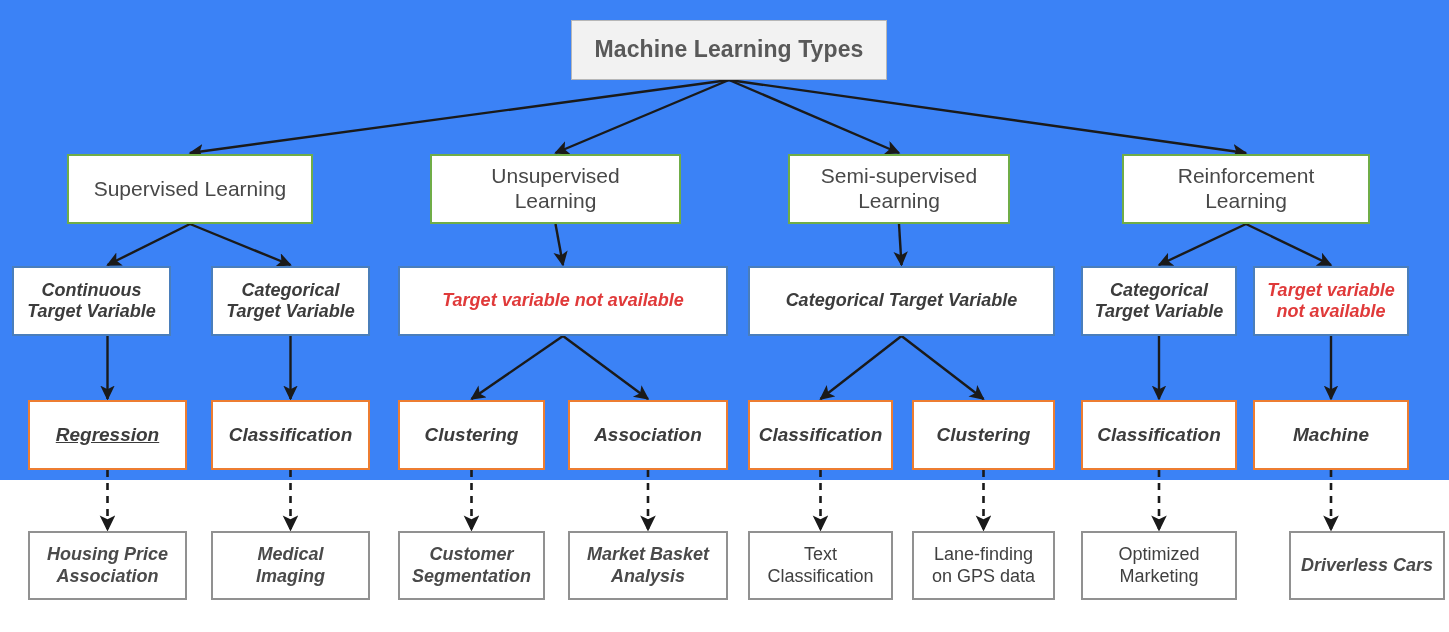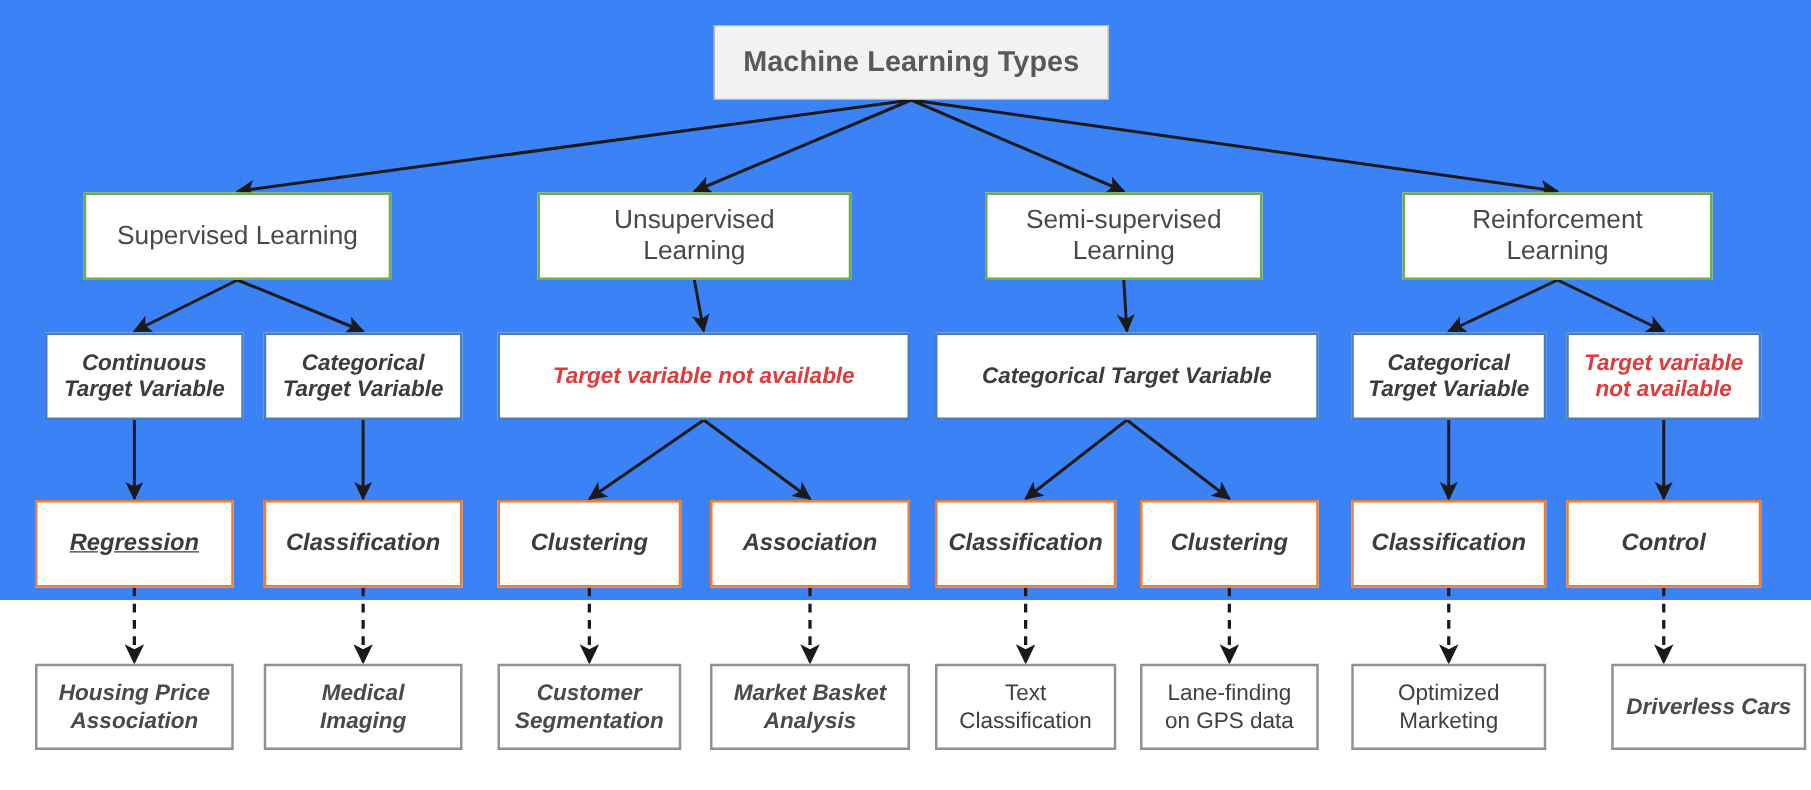--- a/index.html
+++ b/index.html
@@ -148,21 +148,21 @@
 Learning</span>
       </div>
       <div class="node level-paradigm" style="left: 788px; top: 154px; width: 222px; height: 70px;">
         <span class="label">Semi-supervised
 Learning</span>
       </div>
       <div class="node level-paradigm" style="left: 1122px; top: 154px; width: 248px; height: 70px;">
         <span class="label">Reinforcement
 Learning</span>
       </div>
-      <div class="node level-target" style="left: 36px; top: 266px; width: 159px; height: 70px;">
+      <div class="node level-target" style="left: 12px; top: 266px; width: 159px; height: 70px;">
         <span class="label">Continuous
 Target Variable</span>
       </div>
       <div class="node level-target" style="left: 211px; top: 266px; width: 159px; height: 70px;">
         <span class="label">Categorical
 Target Variable</span>
       </div>
       <div class="node level-target negative" style="left: 398px; top: 266px; width: 330px; height: 70px;">
         <span class="label">Target variable not available</span>
       </div>
@@ -192,21 +192,21 @@
       <div class="node level-task" style="left: 748px; top: 400px; width: 145px; height: 70px;">
         <span class="label">Classification</span>
       </div>
       <div class="node level-task" style="left: 912px; top: 400px; width: 143px; height: 70px;">
         <span class="label">Clustering</span>
       </div>
       <div class="node level-task" style="left: 1081px; top: 400px; width: 156px; height: 70px;">
         <span class="label">Classification</span>
       </div>
       <div class="node level-task" style="left: 1253px; top: 400px; width: 156px; height: 70px;">
-        <span class="label">Control</span>
+        <span class="label">Machine</span>
       </div>
       <div class="node level-example" style="left: 28px; top: 531px; width: 159px; height: 69px;">
         <span class="label">Housing Price
 Association</span>
       </div>
       <div class="node level-example" style="left: 211px; top: 531px; width: 159px; height: 69px;">
         <span class="label">Medical
 Imaging</span>
       </div>
       <div class="node level-example" style="left: 398px; top: 531px; width: 147px; height: 69px; text-align: center;">

